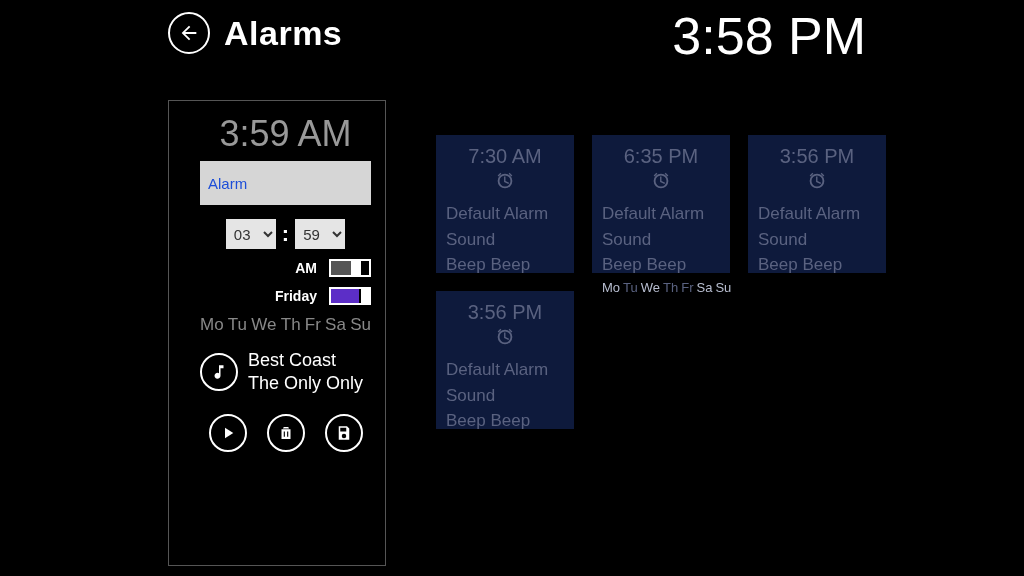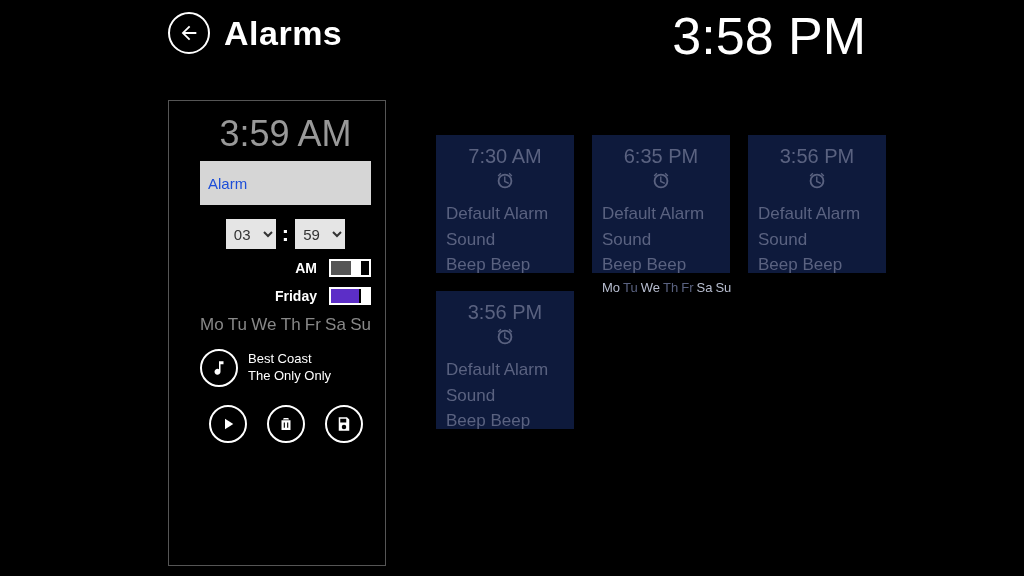--- a/index.html
+++ b/index.html
@@ -25,21 +25,21 @@
   .toggle.off .bar { left:0; width:20px; background:#555;}
   .toggle.on .bar { left:0; right:10px; background:#5c2ec7;}
   .toggle .thumb { position:absolute; top:-2px; bottom:-2px; width:10px; background:#fff;}
   .toggle.off .thumb{ left:20px;}
   .toggle.on .thumb{ right:-2px;}
   .days { margin-top:10px; font-size:17px; color:#888; width:100%; display:flex; justify-content:space-between;}
   .days span{ cursor:pointer; }
   .sound-row { display:flex; align-items:center; gap:10px; margin-top:14px; width:100%;}
   .circ-btn { width:38px; height:38px; border:2px solid #fff; border-radius:50%; display:flex; align-items:center; justify-content:center; cursor:pointer;}
   .circ-btn svg{ width:18px; height:18px; fill:#fff;}
-  .sound-text { font-size:13px; line-height:1.3;}
+  .sound-text { font-size:18px; line-height:1.3;}
   .actions { display:flex; gap:20px; margin-top:18px;}
   .tiles { display:flex; flex-wrap:wrap; gap:18px; width: 540px; align-content:flex-start;margin-top:35px;}
   .tile { width:138px; height:138px; background:#0e1a3c; padding:10px; color:#5a6280; display:flex; flex-direction:column; align-items:center; font-size:12px; cursor:pointer;}
   .tile .t-time { font-size:20px; font-weight:400; margin-bottom:2px;}
   .tile .alarm-ico { margin-bottom:6px;}
   .tile .alarm-ico svg{ width:22px; height:22px; fill:#5a6280;}
   .tile .t-line{ font-size:17px; line-height:1.5; align-self:flex-start;}
   .tile .t-days{ font-size:13px; align-self:flex-start; margin-top:2px;}
   .tile .t-days span{ margin-right:3px;}
   .tile .t-days .on{ color:#b8bed0;}

